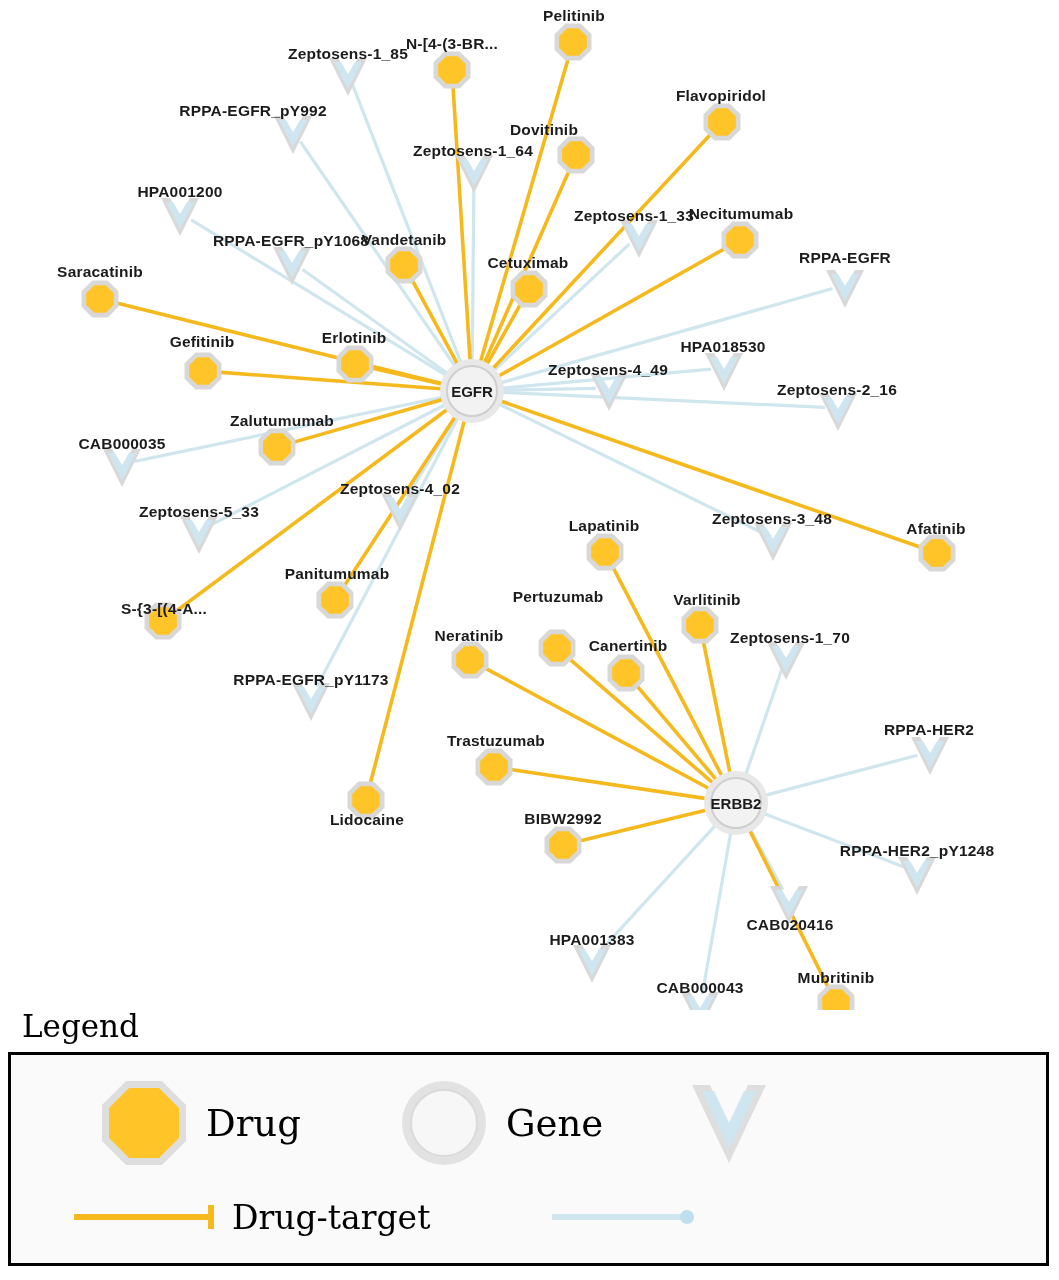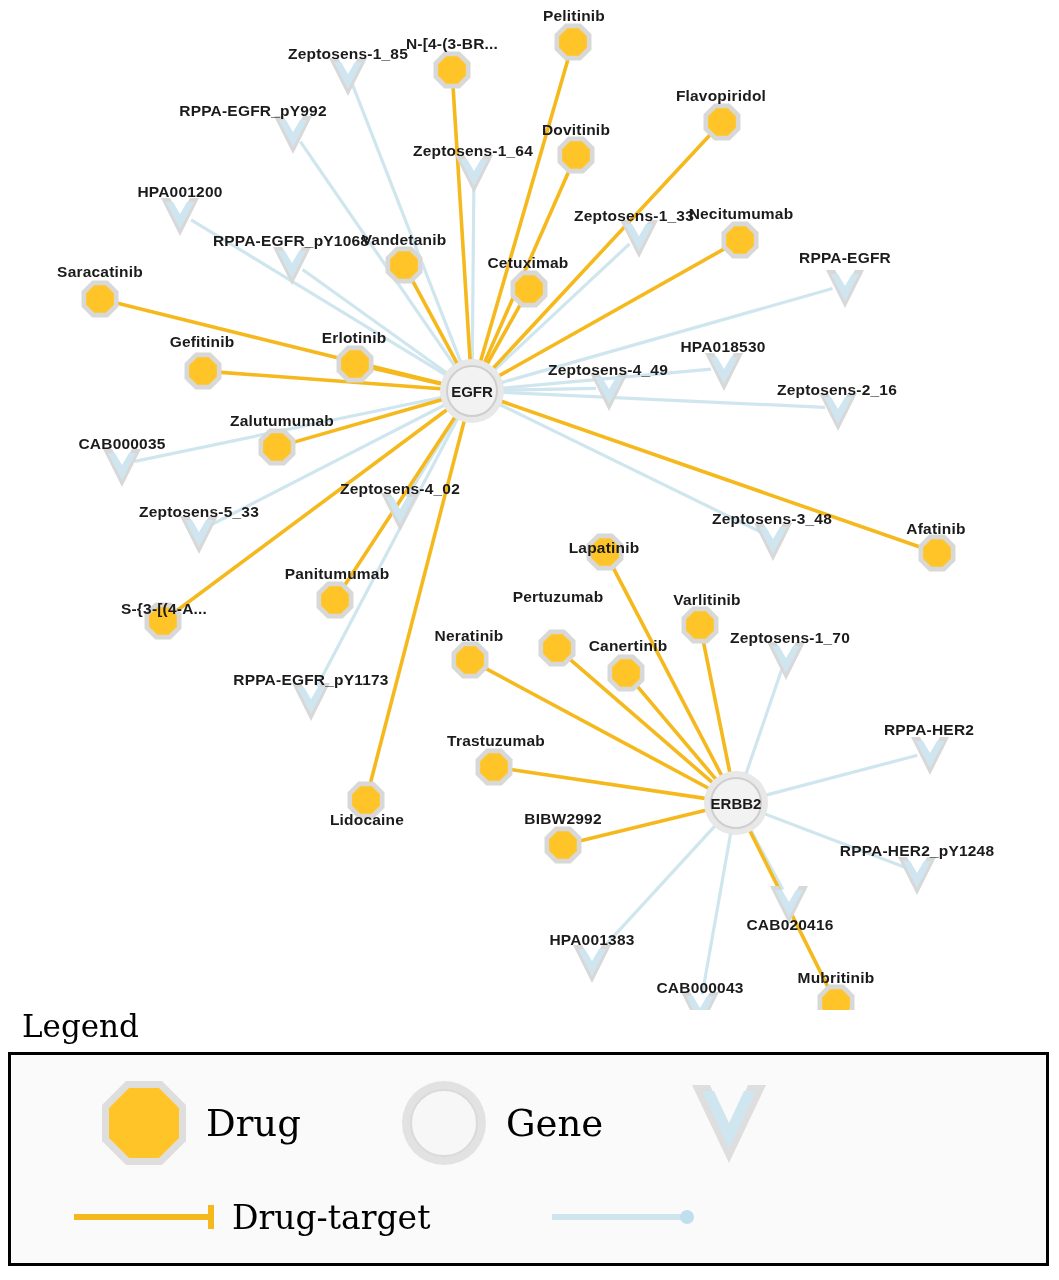--- a/index.html
+++ b/index.html
@@ -367,30 +367,30 @@
         <div class="node-label" style="left: 790px; top: 638px;">Zeptosens-1_70</div>
         <div class="node-label" style="left: 311px; top: 680px;">RPPA-EGFR_pY1173</div>
         <div class="node-label" style="left: 929px; top: 730px;">RPPA-HER2</div>
         <div class="node-label" style="left: 917px; top: 851px;">RPPA-HER2_pY1248</div>
         <div class="node-label" style="left: 790px; top: 925px;">CAB020416</div>
         <div class="node-label" style="left: 592px; top: 940px;">HPA001383</div>
         <div class="node-label" style="left: 700px; top: 988px;">CAB000043</div>
         <div class="node-label" style="left: 574px; top: 16px;">Pelitinib</div>
         <div class="node-label" style="left: 452px; top: 44px;">N-[4-(3-BR...</div>
         <div class="node-label" style="left: 721px; top: 96px;">Flavopiridol</div>
-        <div class="node-label" style="left: 576px; top: 130px;">Dovitinib</div>
+        <div class="node-label" style="left: 544px; top: 130px;">Dovitinib</div>
         <div class="node-label" style="left: 741px; top: 214px;">Necitumumab</div>
         <div class="node-label" style="left: 404px; top: 240px;">Vandetanib</div>
         <div class="node-label" style="left: 528px; top: 263px;">Cetuximab</div>
         <div class="node-label" style="left: 100px; top: 272px;">Saracatinib</div>
         <div class="node-label" style="left: 354px; top: 338px;">Erlotinib</div>
         <div class="node-label" style="left: 202px; top: 342px;">Gefitinib</div>
         <div class="node-label" style="left: 282px; top: 421px;">Zalutumumab</div>
         <div class="node-label" style="left: 936px; top: 529px;">Afatinib</div>
-        <div class="node-label" style="left: 604px; top: 548px;">Lapatinib</div>
+        <div class="node-label" style="left: 604px; top: 526px;">Lapatinib</div>
         <div class="node-label" style="left: 337px; top: 574px;">Panitumumab</div>
         <div class="node-label" style="left: 164px; top: 609px;">S-{3-[(4-A...</div>
         <div class="node-label" style="left: 707px; top: 600px;">Varlitinib</div>
         <div class="node-label" style="left: 558px; top: 597px;">Pertuzumab</div>
         <div class="node-label" style="left: 469px; top: 636px;">Neratinib</div>
         <div class="node-label" style="left: 628px; top: 646px;">Canertinib</div>
         <div class="node-label" style="left: 496px; top: 741px;">Trastuzumab</div>
         <div class="node-label" style="left: 367px; top: 820px;">Lidocaine</div>
         <div class="node-label" style="left: 563px; top: 819px;">BIBW2992</div>
         <div class="node-label" style="left: 836px; top: 978px;">Mubritinib</div>

